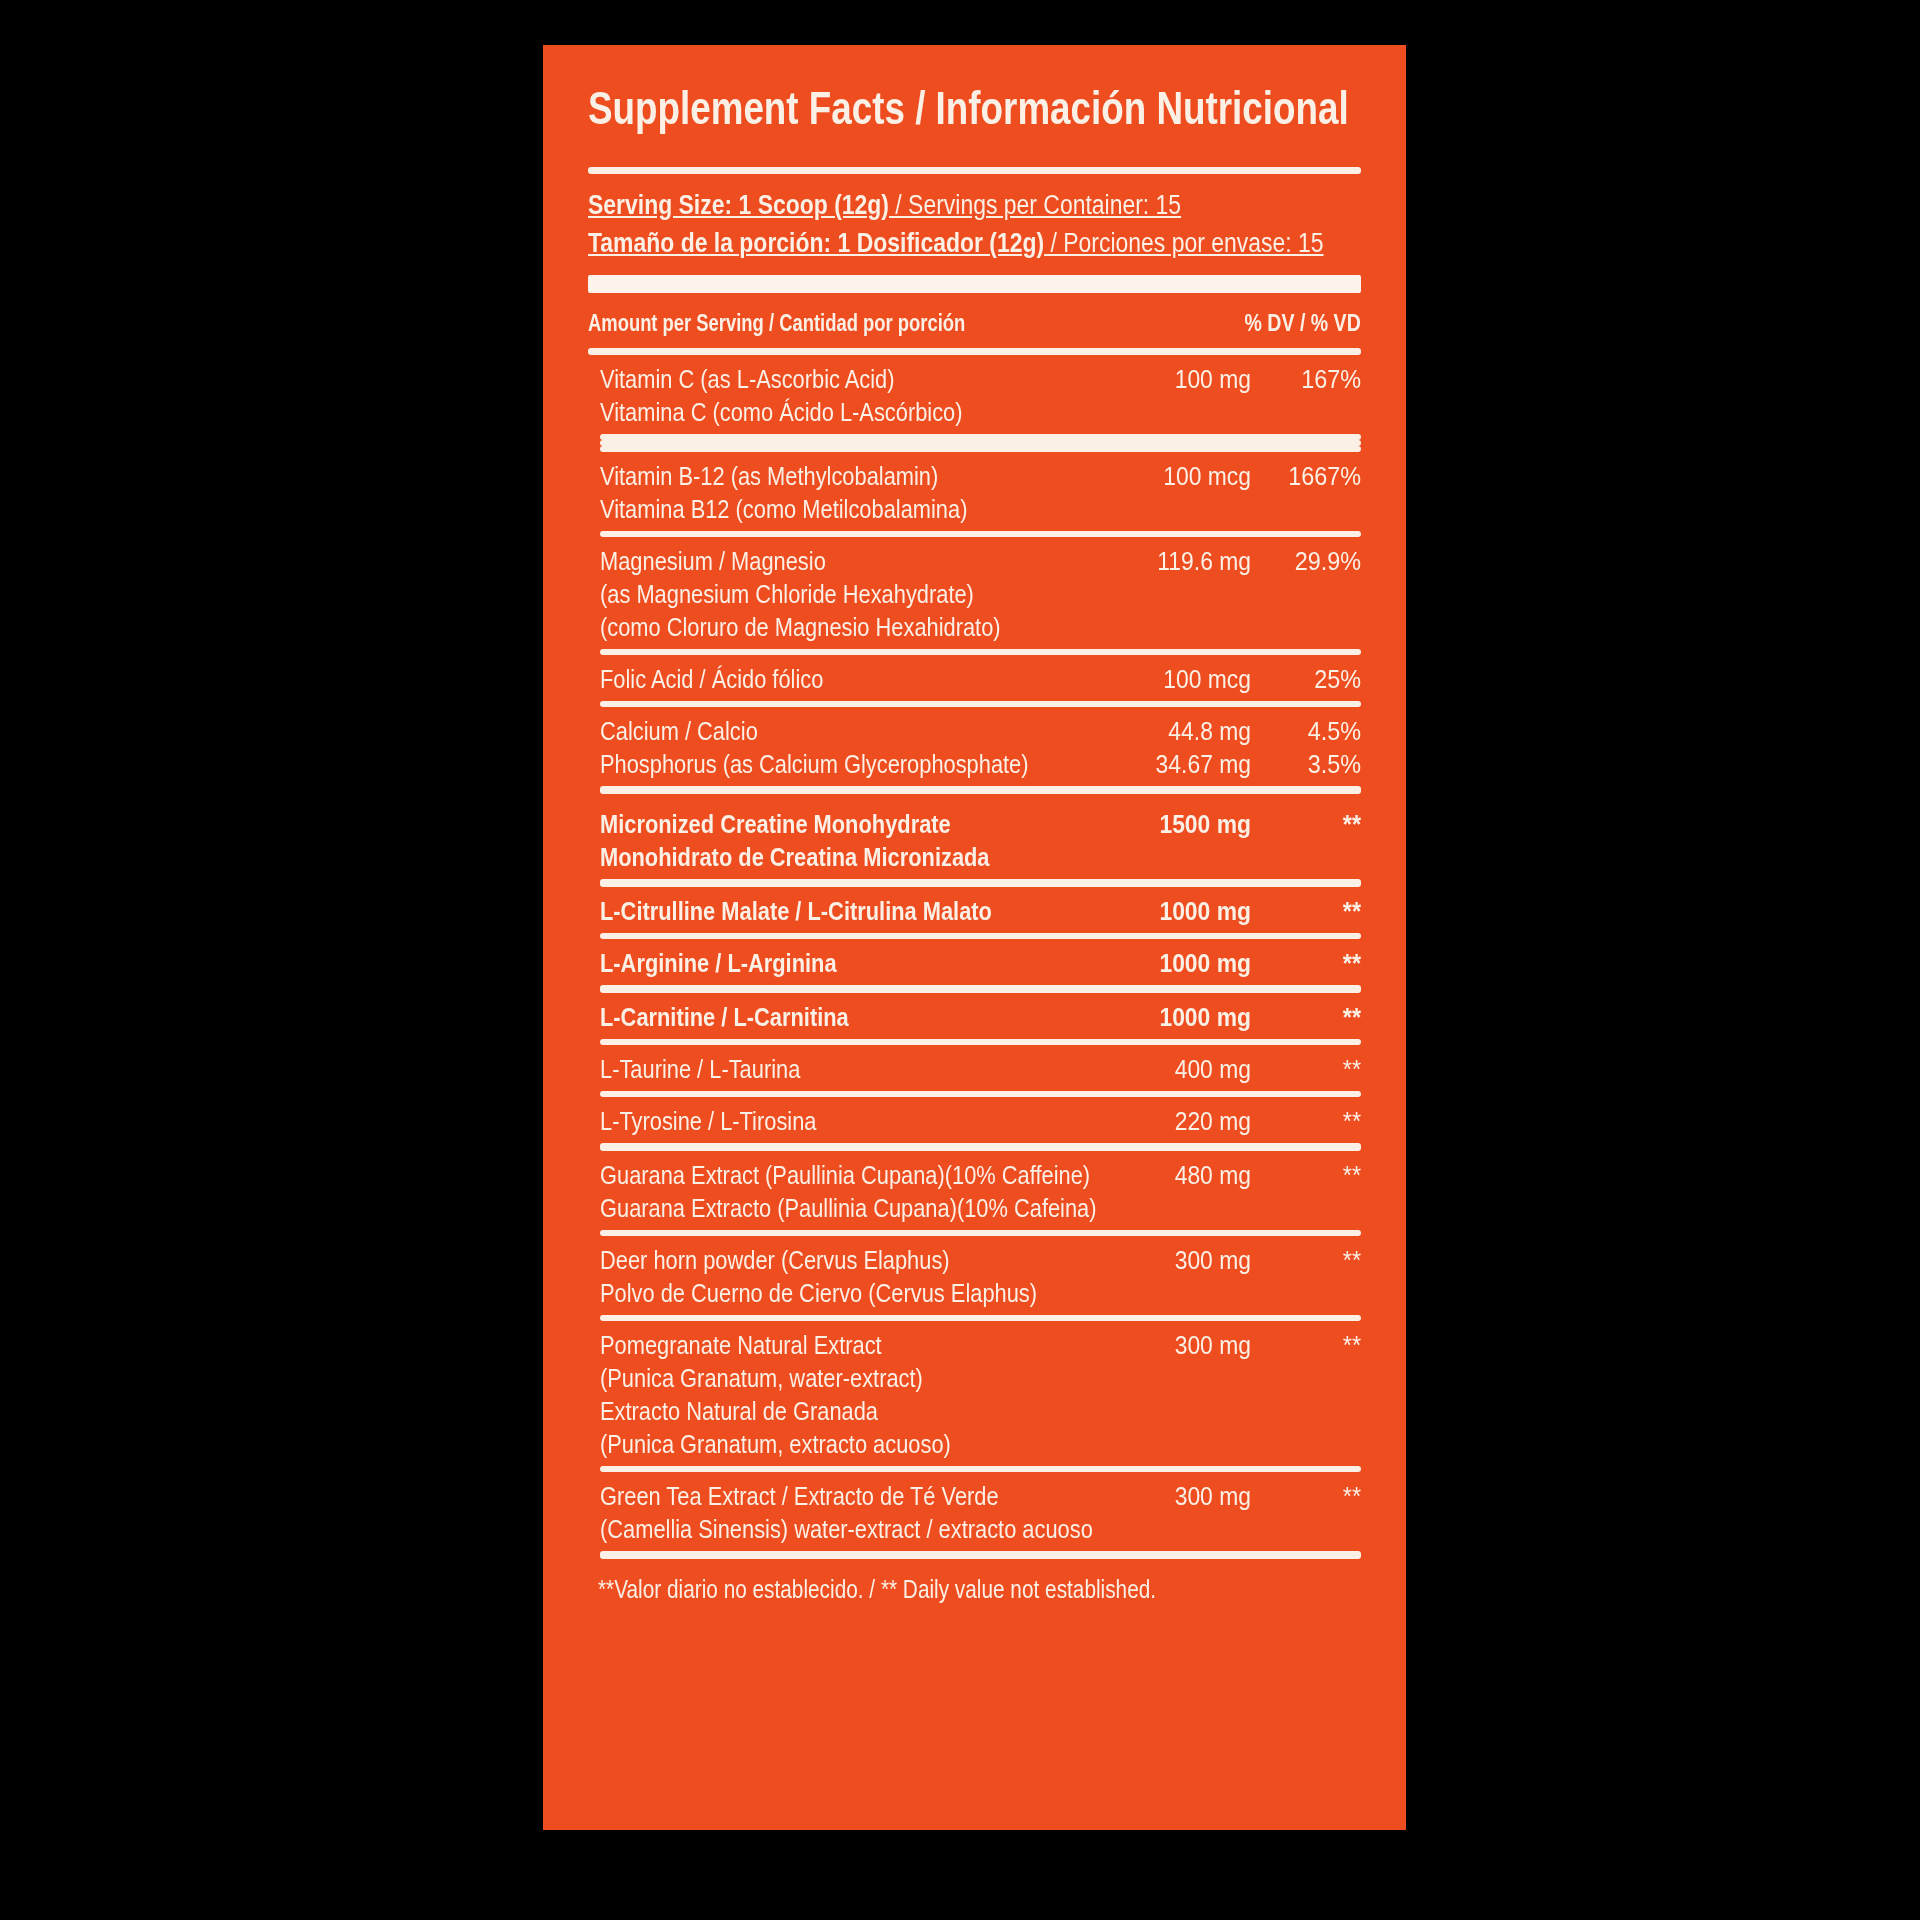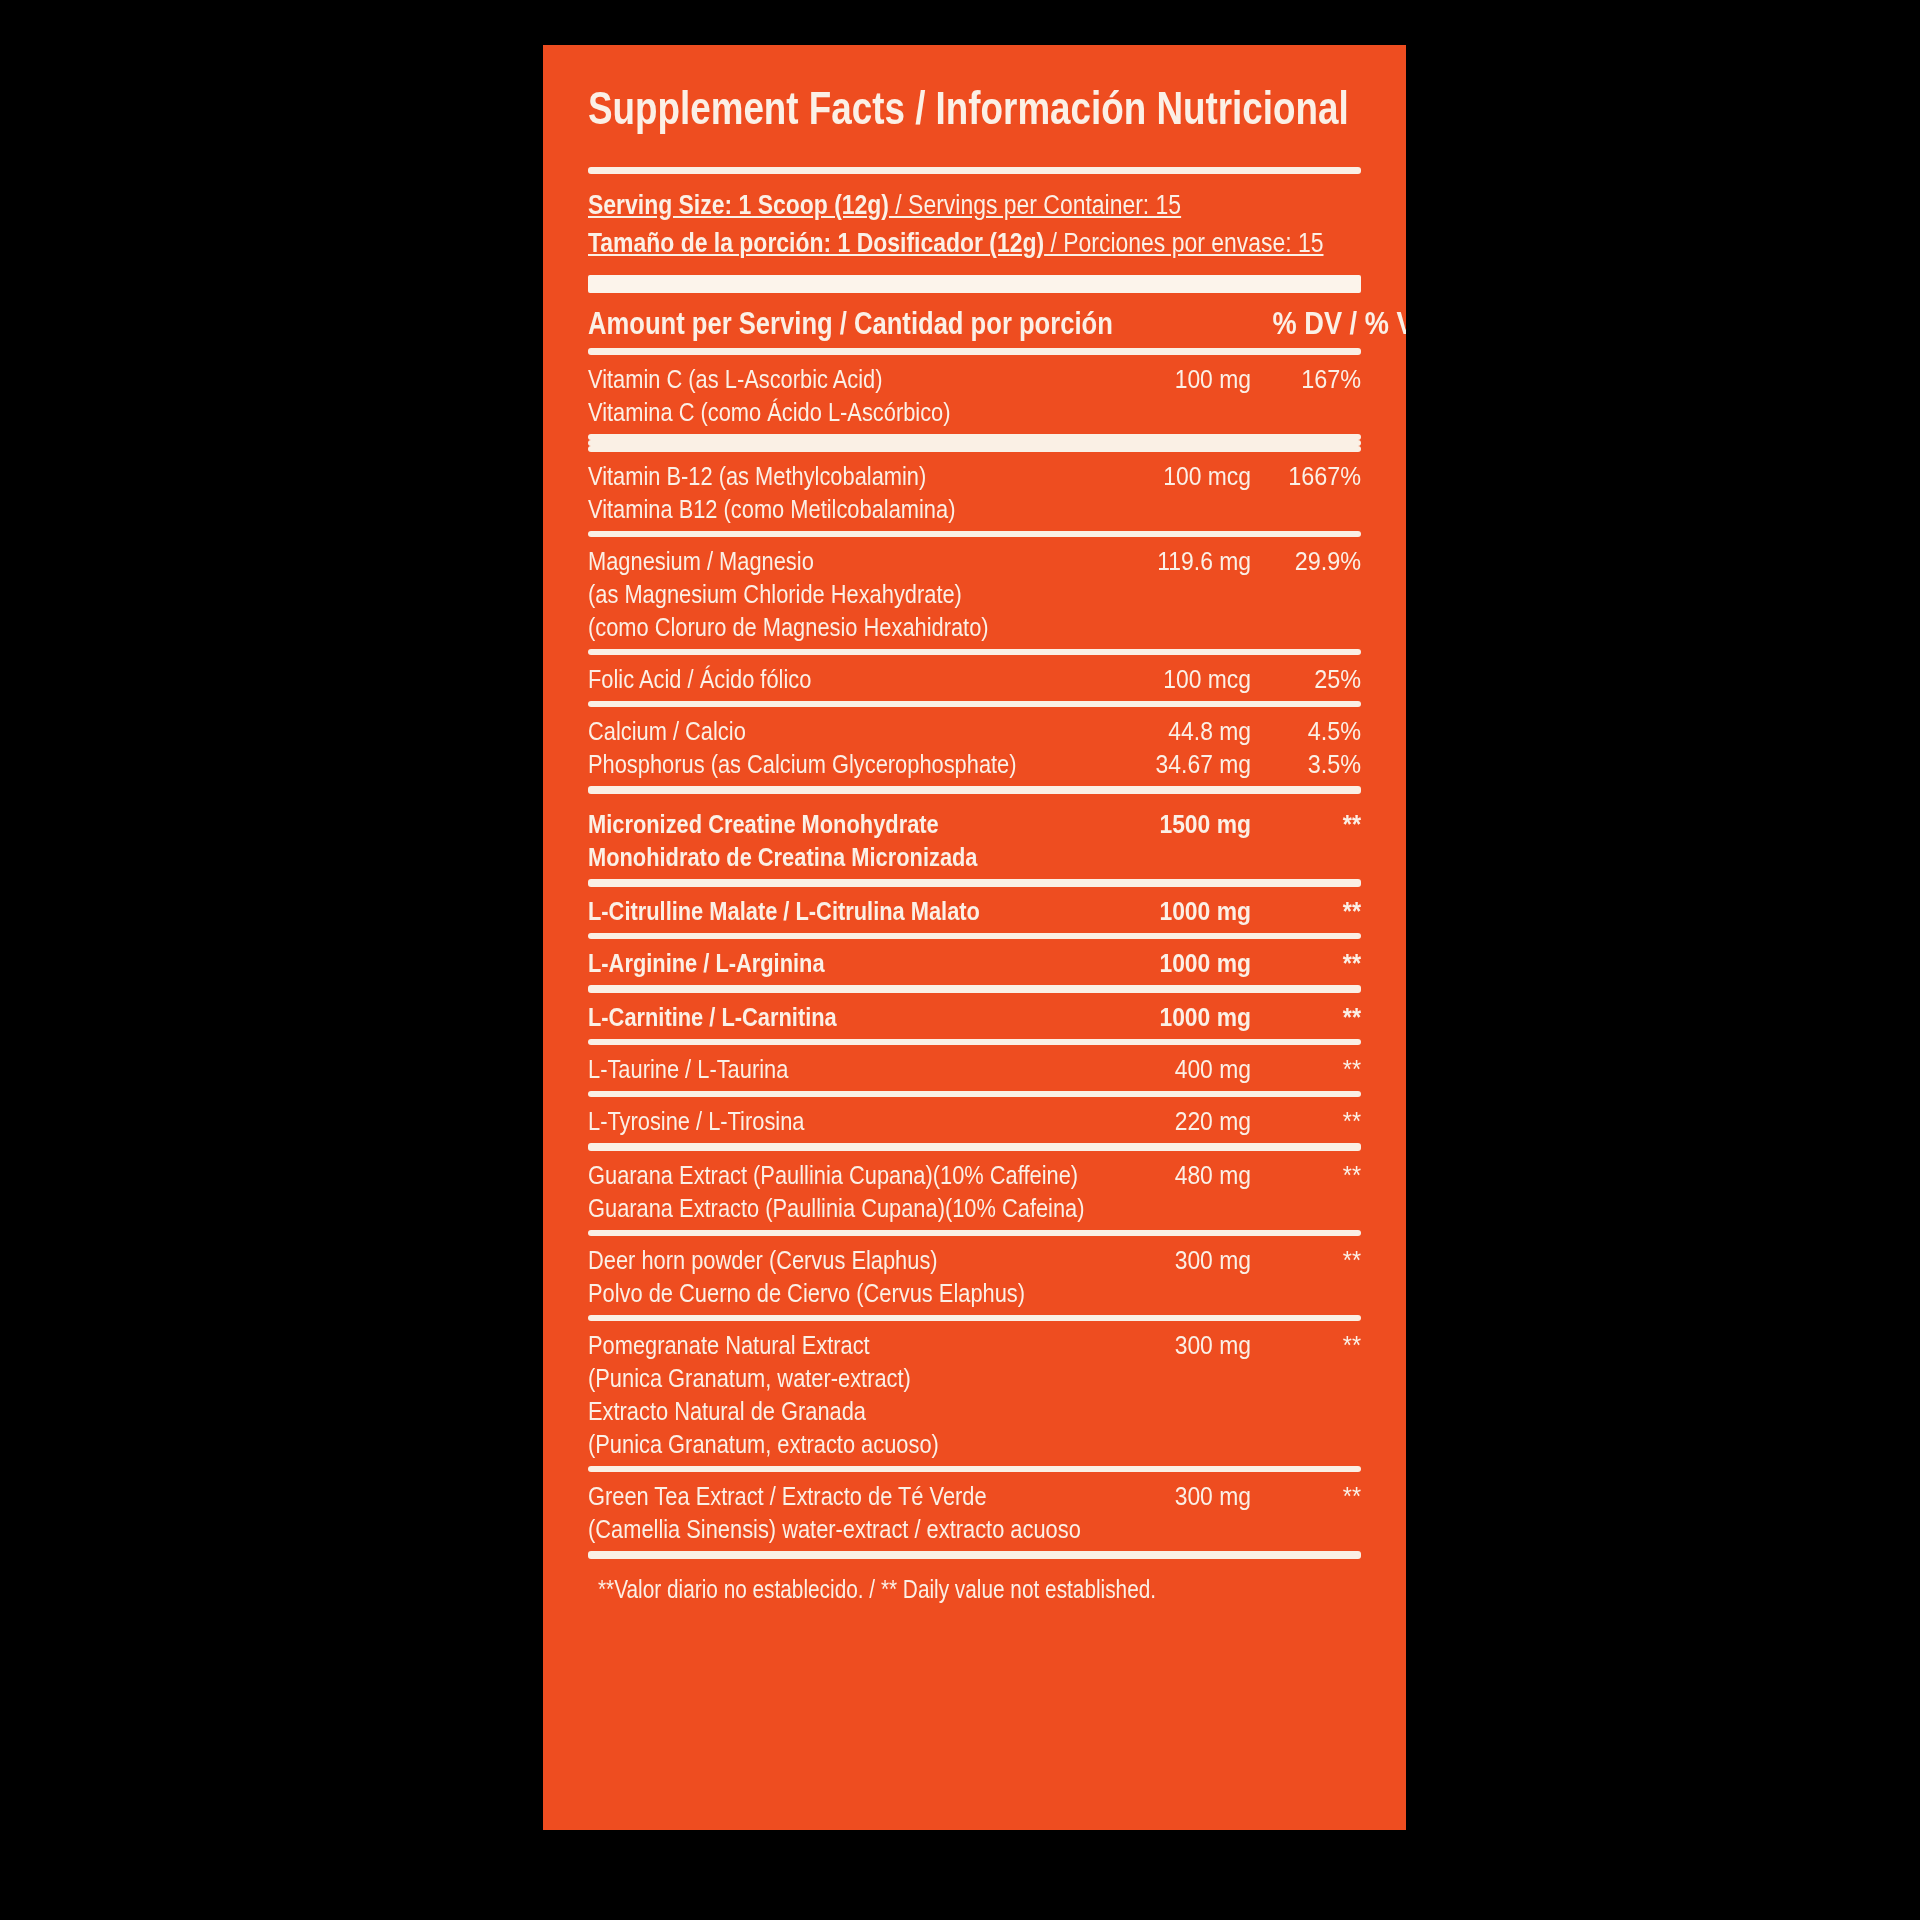--- a/index.html
+++ b/index.html
@@ -31,25 +31,25 @@
   .rule.header-rule { margin-top:9px; }
   .serving { margin-top:12px;text-decoration:underline; }
   .serving-line {
     font-size:27px; line-height:38px; white-space:nowrap;
     transform:scaleX(0.85); transform-origin:left top;
   }
   .serving-line .b { font-weight:bold; }
   .thick-bar { height:18px; background:#FCF4EB; margin-top:13px; border-radius:2px; }
   .cols-header {
     display:flex; justify-content:space-between; align-items:flex-end;
-    margin-top:14px; font-size:32px; line-height:32px; font-weight:bold;
+    margin-top:14px; font-size:23px; line-height:32px; font-weight:bold;
   }
   .cols-header .left  { transform:scaleX(0.80); transform-origin:left bottom;  white-space:nowrap; }
   .cols-header .right { transform:scaleX(0.85); transform-origin:right bottom; white-space:nowrap; }
-  .rows { margin-top:0; }
+  .rows { margin-top:0;margin-left:12px; }
   .sep { height:6px; background:#FAF0E5; border-radius:3px; }
   .sep.thick { height:8px; }
   .row { display:flex; align-items:flex-start; padding:8px 0 5px 0; }
   .row.pad-extra { padding-top:14px; }
   .row .label {
     flex:1; min-width:0;
     font-size:26px; line-height:33px; white-space:pre;
     transform:scaleX(0.84); transform-origin:left top;
   }
   .row .amount {

